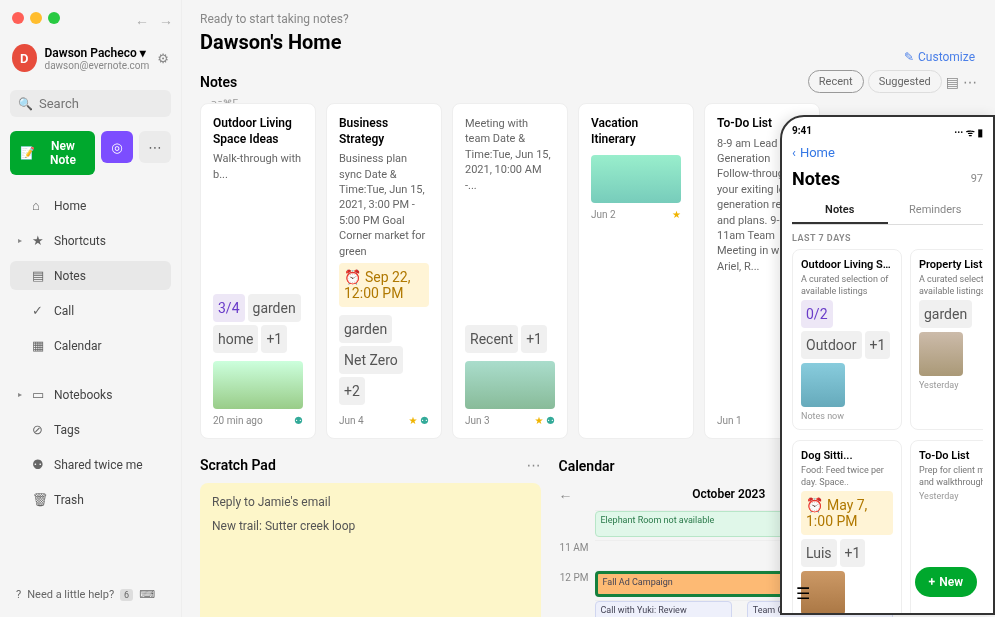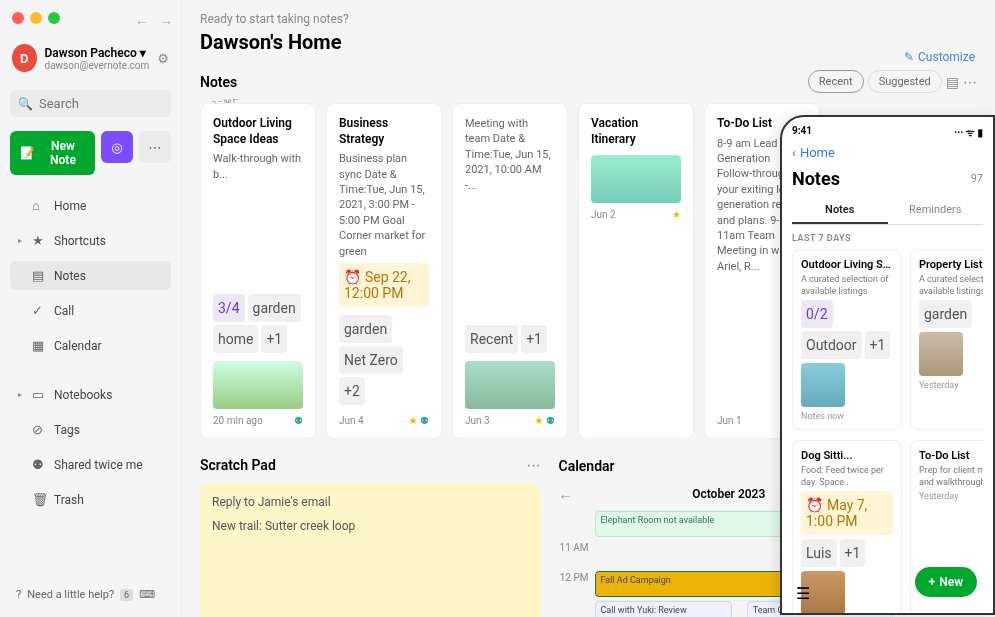--- a/index.html
+++ b/index.html
@@ -58,21 +58,21 @@
 .scratch p{margin-bottom:10px}
 .counter{position:absolute;bottom:8px;right:10px;font-size:12px;color:#999}
 .calctrl{display:flex;align-items:center;justify-content:space-between;margin:8px 0;font-size:12px;font-weight:600}
 .calctrl .arr{color:#888;cursor:pointer;font-size:14px}
 .calgrid{font-size:10px;color:#888}
 .calrow{display:flex;align-items:flex-start;gap:6px;height:30px}
 .calrow .tm{width:30px;text-align:right;padding-top:2px}
 .calrow .slot{flex:1;position:relative;height:100%;border-top:1px solid #eee}
 .event{position:absolute;border-radius:4px;padding:3px 5px;font-size:9px;line-height:1.2;overflow:hidden}
 .ev-g{background:#e0f7e9;border:1px solid #b8e6c8;color:#2a7a4a}
-.ev-b{background:#eab308;border:1px solid #15803d;color:#445}
+.ev-b{background:#fdba74;border:3px solid #15803d;color:#445}
 .ev-b2{background:#eef0fb;border:1px solid #d0d6f0;color:#445}
 .tasks{font-size:12px}
 .taskrow{display:flex;align-items:center;gap:8px;padding:6px 0}
 .taskrow .circ{width:14px;height:14px;border:1.5px solid #bbb;border-radius:50%}
 .phone{position:absolute;right:0;top:115px;width:215px;height:500px;background:#fff;border:2px solid #333;border-radius:24px 0 0 0;box-shadow:-4px 0 12px rgba(0,0,0,0.1);padding:8px 10px;font-size:11px;overflow:hidden}
 .pstatus{display:flex;justify-content:space-between;font-size:10px;font-weight:700;margin-bottom:6px}
 .pback{color:#3578e5;font-size:13px;display:flex;align-items:center;gap:4px;margin-bottom:8px}
 .ptitle{font-size:18px;font-weight:700;display:flex;justify-content:space-between;align-items:center;margin-bottom:8px}
 .ptabs{display:flex;border-bottom:1px solid #ddd;margin-bottom:8px}
 .ptab{flex:1;text-align:center;padding:6px 0;font-size:11px;color:#888}

